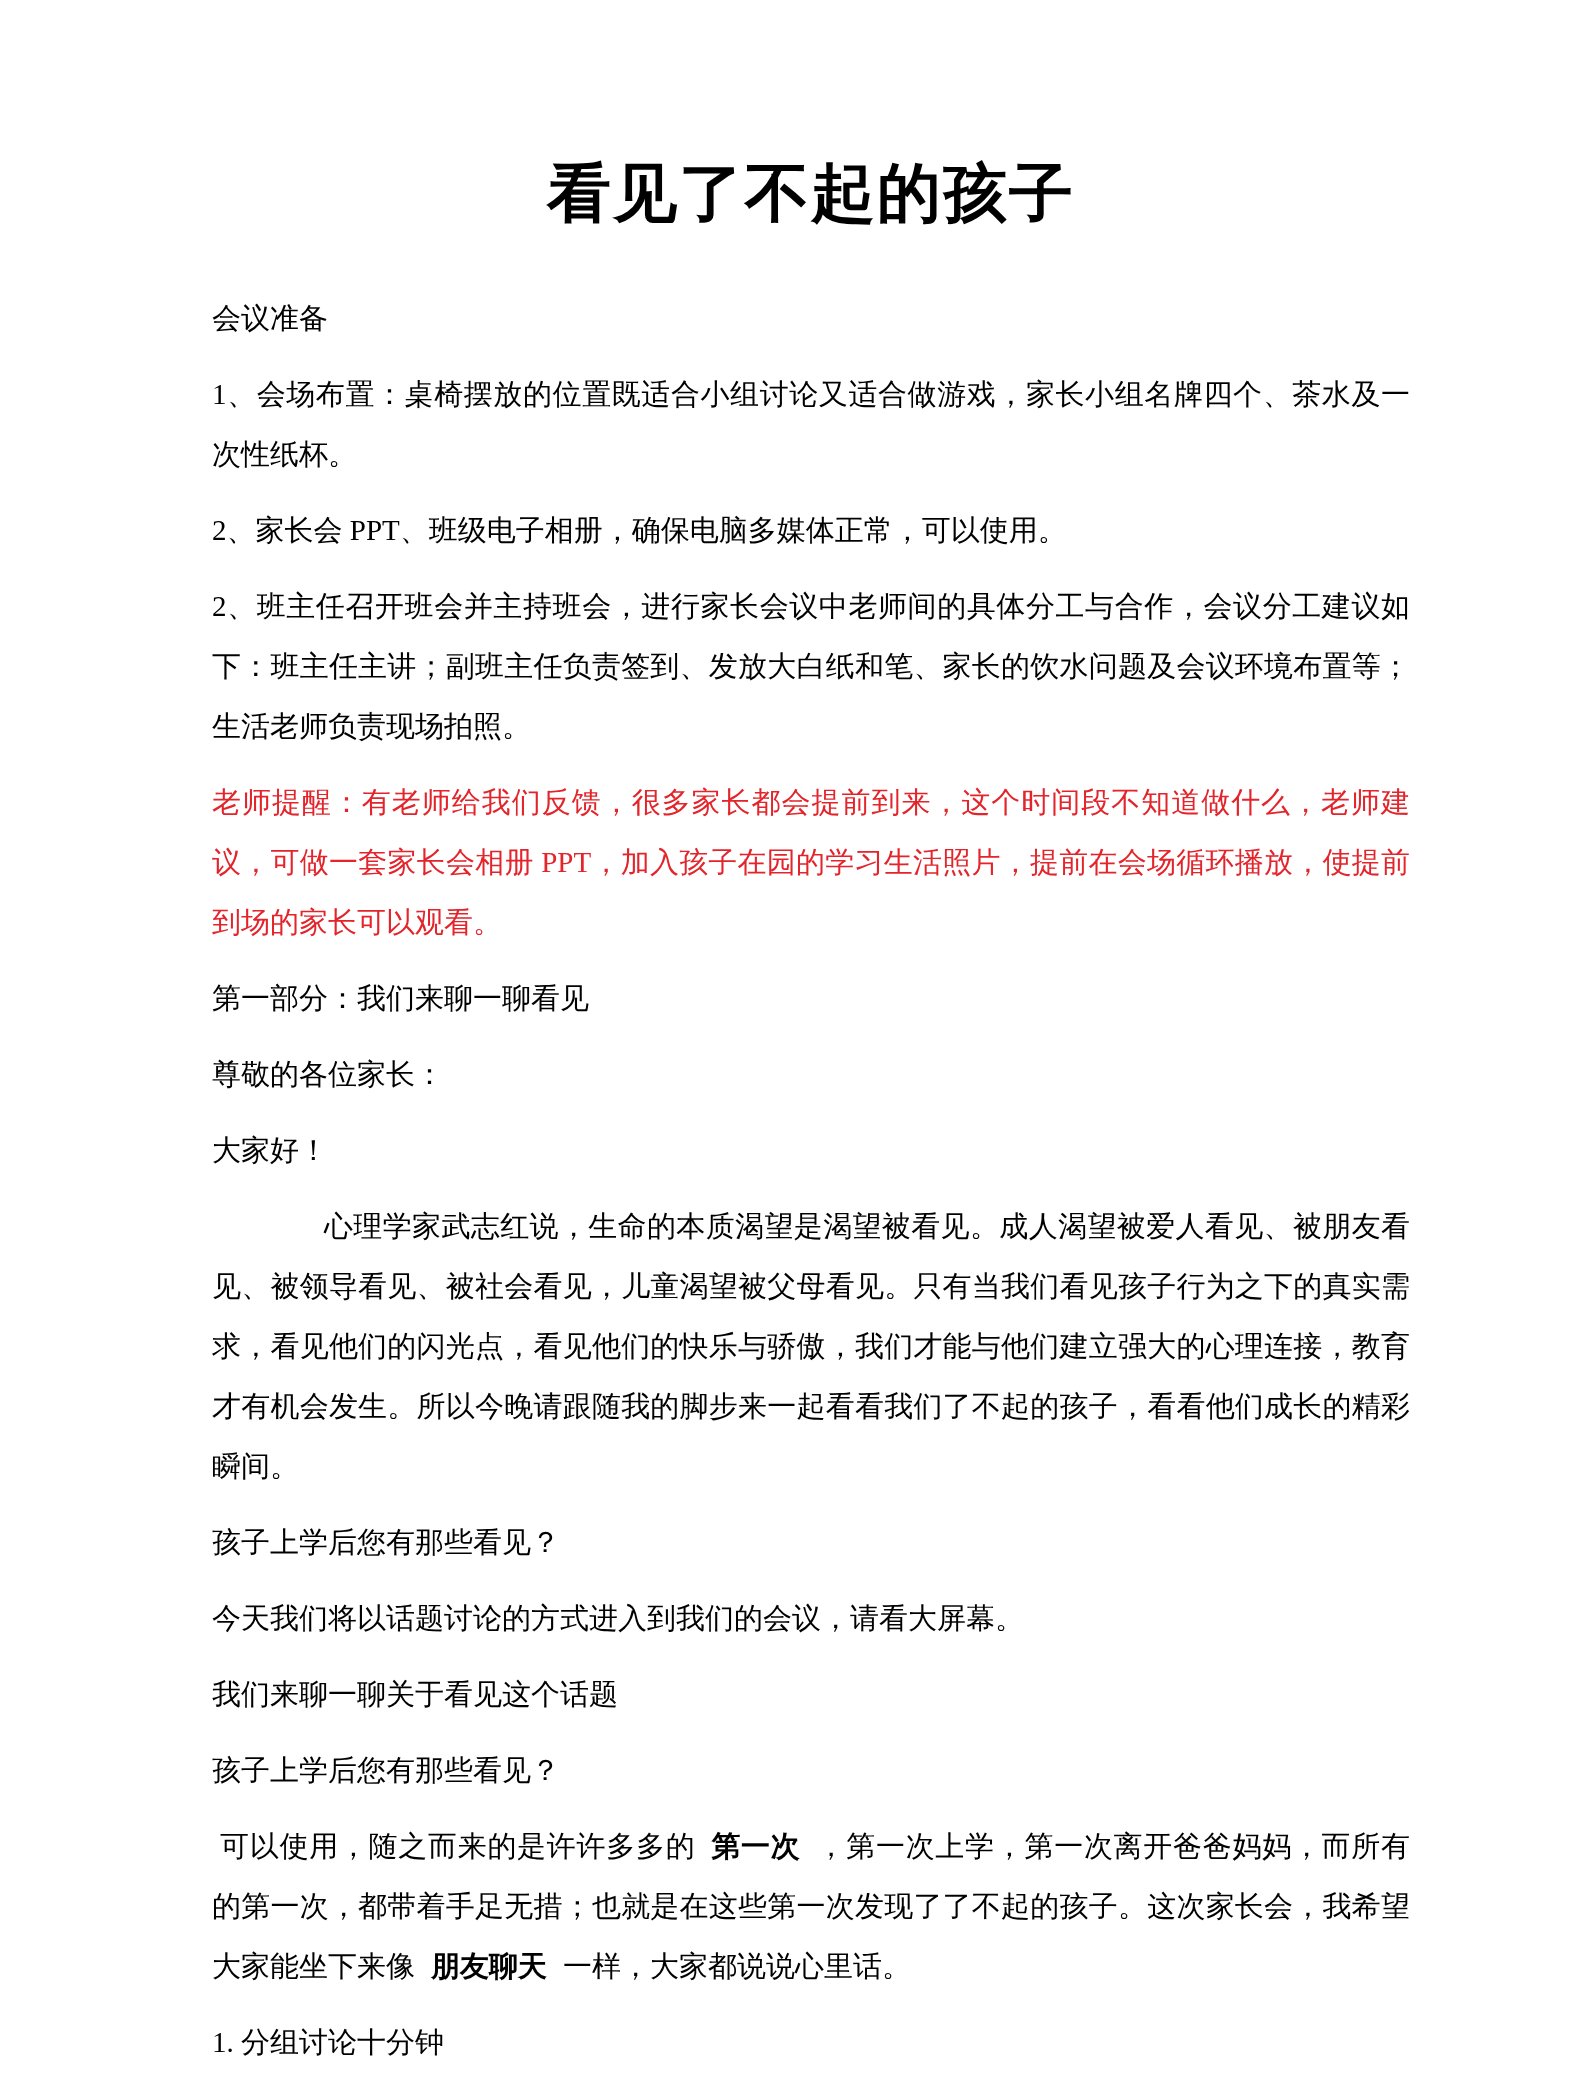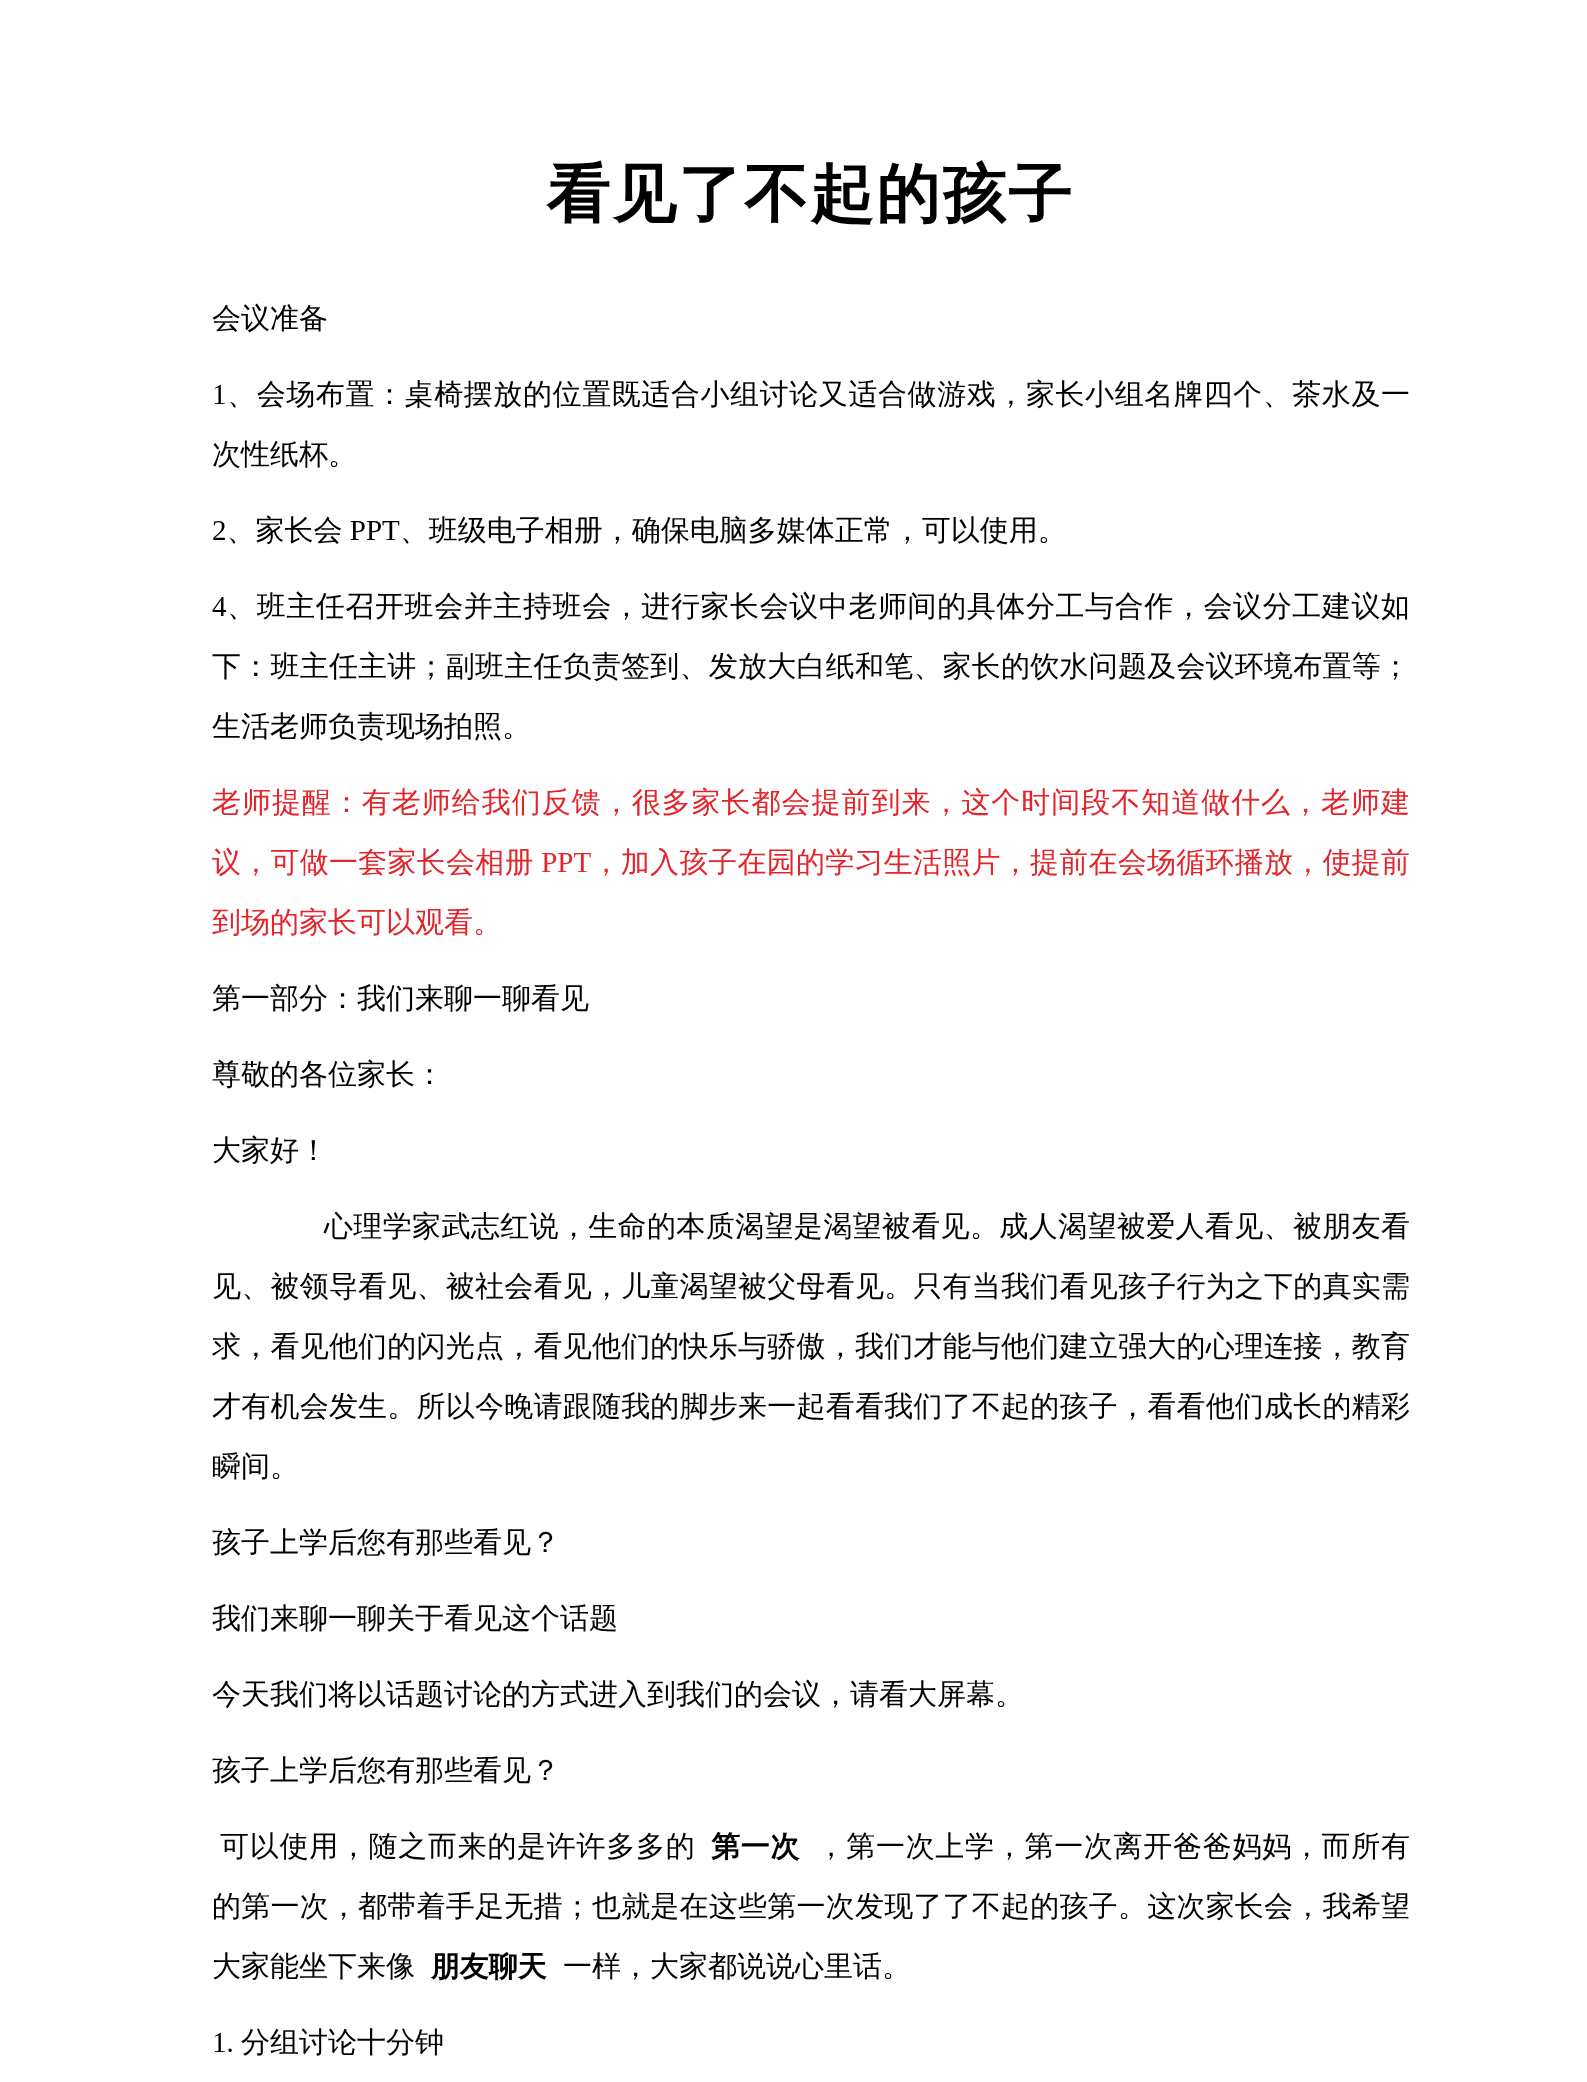--- a/index.html
+++ b/index.html
@@ -46,37 +46,37 @@
   <div class="doc">
 
     <div class="doc-title">看见了不起的孩子</div>
 
     <p class="h">会议准备</p>
 
     <p>1、会场布置：桌椅摆放的位置既适合小组讨论又适合做游戏，家长小组名牌四个、茶水及一次性纸杯。</p>
 
     <p>2、家长会 PPT、班级电子相册，确保电脑多媒体正常，可以使用。</p>
 
-    <p>4、班主任召开班会并主持班会，进行家长会议中老师间的具体分工与合作，会议分工建议如下：班主任主讲；副班主任负责签到、发放大白纸和笔、家长的饮水问题及会议环境布置等；生活老师负责现场拍照。</p>
+    <p>2、班主任召开班会并主持班会，进行家长会议中老师间的具体分工与合作，会议分工建议如下：班主任主讲；副班主任负责签到、发放大白纸和笔、家长的饮水问题及会议环境布置等；生活老师负责现场拍照。</p>
 
     <p class="red">老师提醒：有老师给我们反馈，很多家长都会提前到来，这个时间段不知道做什么，老师建议，可做一套家长会相册 PPT，加入孩子在园的学习生活照片，提前在会场循环播放，使提前到场的家长可以观看。</p>
 
     <p class="h">第一部分：我们来聊一聊看见</p>
 
     <p>尊敬的各位家长：</p>
 
     <p>大家好！</p>
 
     <p class="indent">心理学家武志红说，生命的本质渴望是渴望被看见。成人渴望被爱人看见、被朋友看见、被领导看见、被社会看见，儿童渴望被父母看见。只有当我们看见孩子行为之下的真实需求，看见他们的闪光点，看见他们的快乐与骄傲，我们才能与他们建立强大的心理连接，教育才有机会发生。所以今晚请跟随我的脚步来一起看看我们了不起的孩子，看看他们成长的精彩瞬间。</p>
 
     <p class="h">孩子上学后您有那些看见？</p>
 
+    <p class="h">今天我们将以话题讨论的方式进入到我们的会议，请看大屏幕。</p>
+
     <p class="h">我们来聊一聊关于看见这个话题</p>
-
-    <p class="h">今天我们将以话题讨论的方式进入到我们的会议，请看大屏幕。</p>
 
     <p class="h">孩子上学后您有那些看见？</p>
 
     <p><span>可以使用，随之而来的是许许多多的</span><b>第一次</b><span>，第一次上学，第一次离开爸爸妈妈，而所有的第一次，都带着手足无措；也就是在这些第一次发现了了不起的孩子。这次家长会，我希望大家能坐下来像</span><b>朋友聊天</b><span>一样，大家都说说心里话。</span></p>
 
     <p class="h">1. 分组讨论十分钟</p>
 
     <p class="h">7. 把讨论结果写在大白纸上。</p>
 
   </div>

